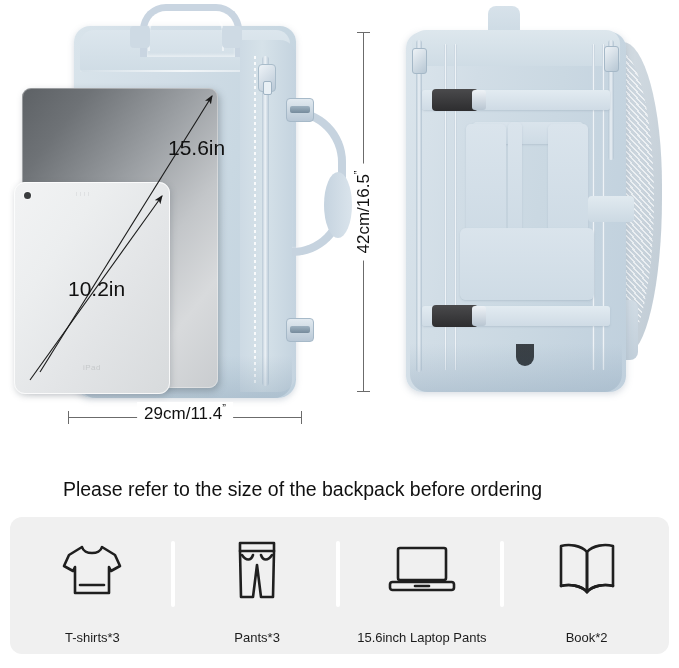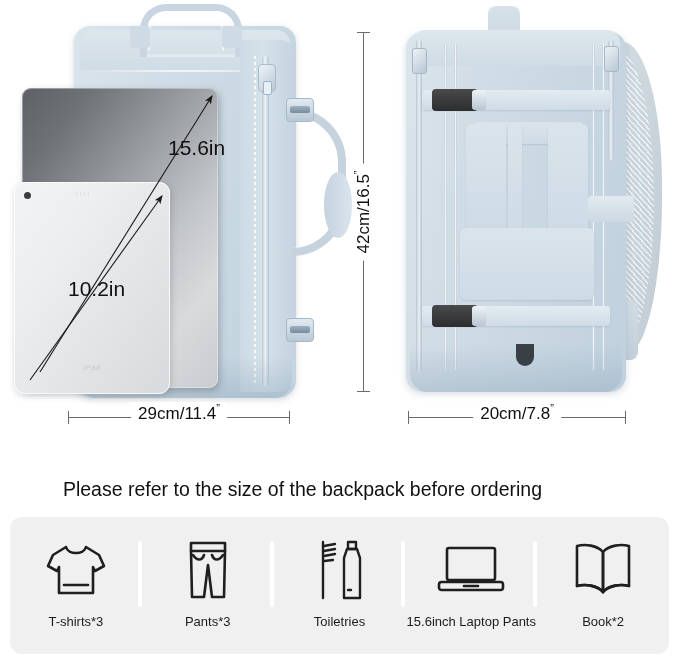--- a/index.html
+++ b/index.html
@@ -198,21 +198,21 @@
     font-size:19.5px;color:#111;font-weight:400;}
 
   
   .strip{position:absolute;left:10px;top:517px;width:659px;height:137px;
     background:#f0f0f0;border-radius:12px;display:flex;}
   .cell{flex:1;position:relative;display:flex;flex-direction:column;
     align-items:center;justify-content:flex-start;padding-top:17px;}
   .divider{position:absolute;right:0;top:24px;width:4px;height:66px;background:#ffffff;border-radius:2px;}
   .cell:last-child .divider{display:none;}
   .ico{height:72px;display:flex;align-items:center;justify-content:center;}
-  .cap-txt{margin-top:8px;font-size:13px;color:#1c1c1c;white-space:nowrap;}
+  .cap-txt{margin-top:24px;font-size:13px;color:#1c1c1c;white-space:nowrap;}
 </style>
 </head>
 <body>
 
 <div class="stage">
 
   <div class="product-area">
 
     <div class="panel panel-left">
 
@@ -257,21 +257,21 @@
             <path d="M0,0 L8,3.2 L0,6.4 L2,3.2 z" fill="#1a1a1a"></path>
           </marker>
         </defs>
         <line x1="30" y1="380" x2="162" y2="196" stroke="#1a1a1a" stroke-width="1.1" marker-end="url(#ah)"></line>
         <line x1="40" y1="372" x2="212" y2="96" stroke="#1a1a1a" stroke-width="1.1" marker-end="url(#ah)"></line>
       </svg>
 
       <div class="meas-label label-156">15.6in</div>
       <div class="meas-label label-102">10.2in</div>
 
-      <div class="dim-h" style="left:68px;top:408px;width:222px;">
+      <div class="dim-h" style="left:68px;top:408px;width:222px;padding-left:12px;">
         <div class="line"></div>
         <div class="cap l"></div>
         <div class="cap r"></div>
         <div class="txt"><span>29cm/11.4</span><sup>”</sup></div>
       </div>
     </div>
 
     <div class="panel panel-right">
 
       <div class="peek"></div>
@@ -309,26 +309,20 @@
       <div class="dpull"></div>
       <div class="side-bottom-shade"></div>
 
       <div class="dim-v" style="left:14px;top:32px;height:360px;">
         <div class="line"></div>
         <div class="cap t"></div>
         <div class="cap b"></div>
         <div class="txt"><span>42cm/16.5</span><sup>”</sup></div>
       </div>
 
-      <div class="dim-h" style="left:68px;top:408px;width:218px;">
-        <div class="line"></div>
-        <div class="cap l"></div>
-        <div class="cap r"></div>
-        <div class="txt"><span>20cm/7.8</span><sup>”</sup></div>
-      </div>
     </div>
   </div>
 
   <div class="headline">Please refer to the size of the backpack before ordering</div>
 
   <div class="strip">
 
     <div class="cell">
       <div class="ico">
         <svg width="64" height="60" viewBox="0 0 64 60" fill="none" stroke="#1f1f1f" stroke-width="2.6" stroke-linejoin="round" stroke-linecap="round">
@@ -347,36 +341,20 @@
           <path d="M8 4 L42 4 L42 12 L41 58 L29 58 L25 26 L21 58 L9 58 L8 12 Z"></path>
           <path d="M8 12 L42 12"></path>
           <path d="M10 16 C14 22 19 22 21 16"></path>
           <path d="M29 16 C31 22 36 22 40 16"></path>
         </svg>
       </div>
       <div class="cap-txt">Pants*3</div>
       <div class="divider"></div>
     </div>
 
-    <div class="cell">
-      <div class="ico">
-        <svg width="58" height="64" viewBox="0 0 58 64" fill="none" stroke="#1f1f1f" stroke-width="2.4" stroke-linejoin="round" stroke-linecap="round">
-          <path d="M13 4 L13 60"></path>
-          <path d="M14 8 L25 6"></path>
-          <path d="M14 13 L25 11"></path>
-          <path d="M14 18 L25 16"></path>
-          <path d="M14 23 L23 22"></path>
-          <path d="M38 4 L46 4 L46 11 L38 11 Z"></path>
-          <path d="M37 11 L47 11 L50 20 L50 60 L34 60 L34 20 Z"></path>
-          <path d="M38 52 L41 52"></path>
-        </svg>
-      </div>
-      <div class="cap-txt">Toiletries</div>
-      <div class="divider"></div>
-    </div>
 
     <div class="cell">
       <div class="ico">
         <svg width="72" height="52" viewBox="0 0 72 52" fill="none" stroke="#1f1f1f" stroke-width="2.6" stroke-linejoin="round" stroke-linecap="round">
           <rect x="12" y="4" width="48" height="32" rx="2"></rect>
           <rect x="4" y="38" width="64" height="8" rx="2.5"></rect>
           <path d="M29 42 L43 42"></path>
         </svg>
       </div>
       <div class="cap-txt">15.6inch Laptop Pants</div>

